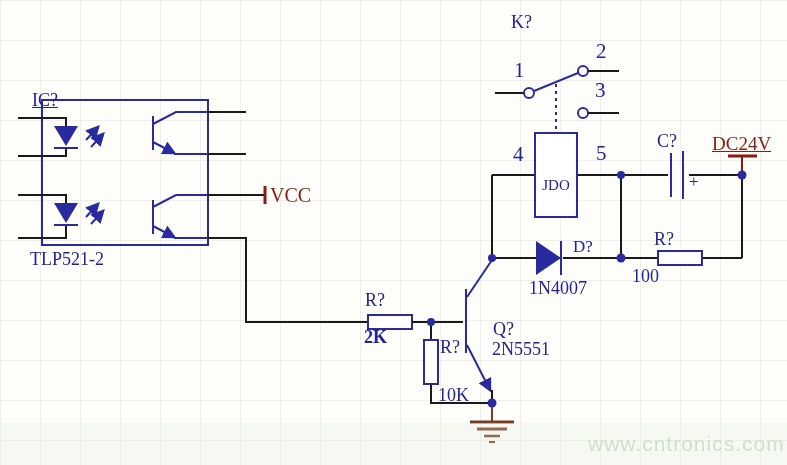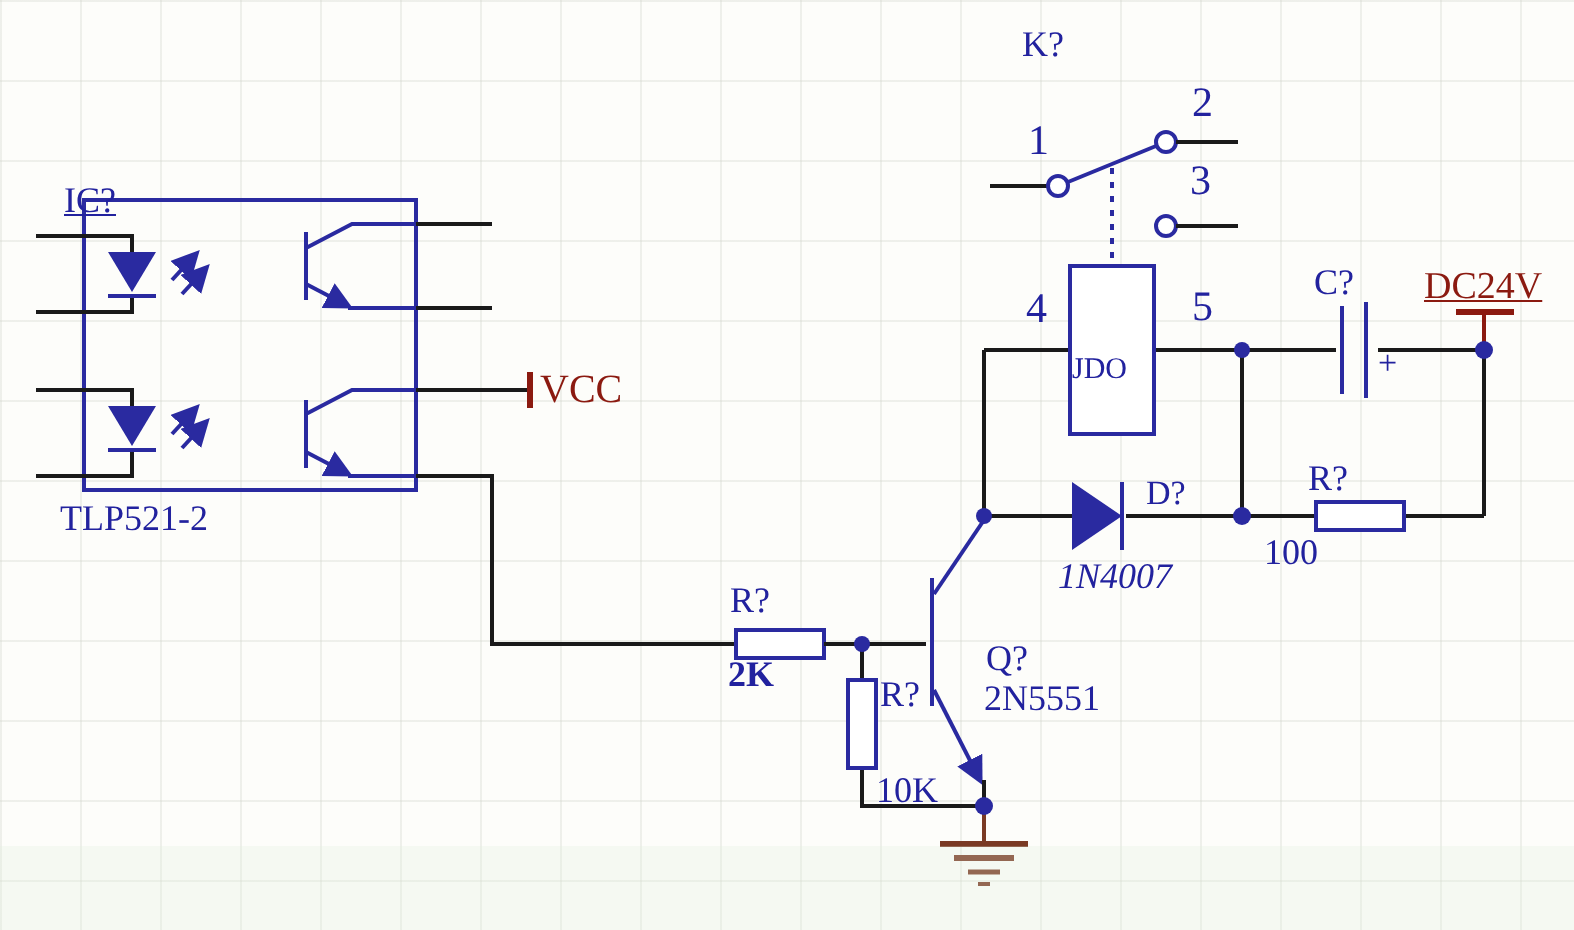--- a/index.html
+++ b/index.html
@@ -180,35 +180,36 @@
 
   <span class="lbl red" style="left:270px;top:185px;font-size:20px;">VCC</span>
 
   <span class="lbl" style="left:511px;top:13px;">K?</span>
   <span class="lbl num" style="left:514px;top:60px;">1</span>
   <span class="lbl num" style="left:596px;top:41px;">2</span>
   <span class="lbl num" style="left:595px;top:80px;">3</span>
 
   <span class="lbl num" style="left:513px;top:144px;">4</span>
   <span class="lbl num" style="left:596px;top:143px;">5</span>
-  <span class="lbl small" style="left:536px;top:178px;width:40px;text-align:left;">JDO</span>
+  <span class="lbl small" style="left:536px;top:178px;width:40px;text-align:center;">JDO</span>
 
   <span class="lbl" style="left:657px;top:132px;">C?</span>
   <span class="lbl" style="left:689px;top:173px;font-size:17px;">+</span>
 
   <span class="lbl red" style="left:712px;top:134px;font-size:19px;text-decoration:underline;">DC24V</span>
 
   <span class="lbl" style="left:573px;top:238px;font-size:17px;">D?</span>
-  <span class="lbl" style="left:529px;top:279px;font-style:italic;">1N4007</span>
+  <span class="lbl" style="left:529px;top:279px;">1N4007</span>
 
   <span class="lbl" style="left:654px;top:230px;">R?</span>
   <span class="lbl" style="left:632px;top:267px;">100</span>
 
   <span class="lbl" style="left:365px;top:291px;">R?</span>
   <span class="lbl" style="left:364px;top:328px;font-weight:bold;">2K</span>
 
   <span class="lbl" style="left:440px;top:338px;">R?</span>
   <span class="lbl" style="left:438px;top:358px;margin-top:28px;">10K</span>
 
   <span class="lbl" style="left:493px;top:320px;">Q?</span>
   <span class="lbl" style="left:492px;top:340px;">2N5551</span>
 
+  <span class="wm">www.cntronics.com</span>
 </div>
 
 </body></html>

